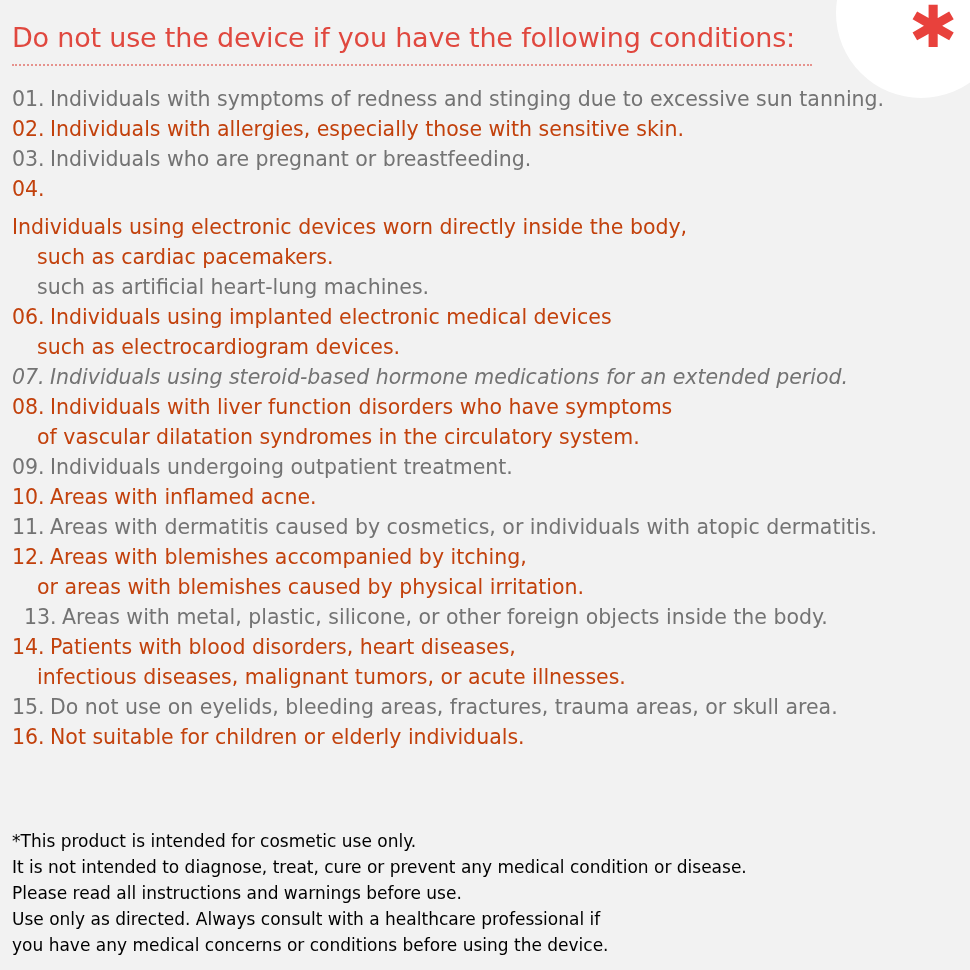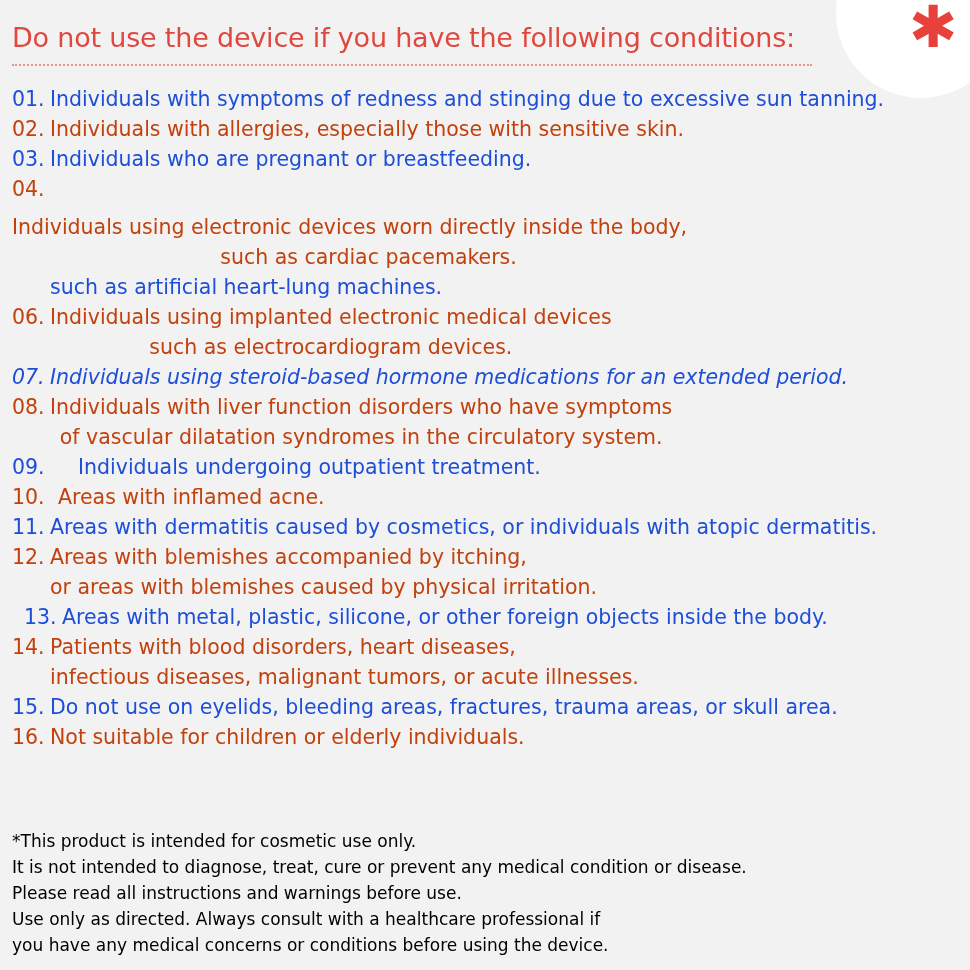--- a/index.html
+++ b/index.html
@@ -80,24 +80,23 @@
   }
   .item .num {
     width: 38px;
     flex: 0 0 38px;
     text-align: left;
   }
   .item .txt {
     flex: 1 1 auto;
   }
   .item .cont {
-    margin-left: 38px;
-    text-align: center;
-  }
-  .dark .num, .dark .txt, .dark .cont { color: #1d4ed8; }
+    margin-left: 25px;
+  }
+  .dark .num, .dark .txt, .dark .cont { color: #737373; }
   .light .num, .light .txt, .light .cont { color: #c2410c; }
 
   .footnote {
     position: absolute;
     left: 12px;
     top: 828px;
     color: #000000;
     font-size: 17px;
     line-height: 26px;
     width: 950px;
@@ -175,29 +174,29 @@
         <div>
           <div style="display: flex; align-items: flex-start;">
             <span class="num">08.</span>
             <span class="txt">Individuals with liver function disorders who have symptoms</span>
           </div>
           <div class="cont">of vascular dilatation syndromes in the circulatory system.</div>
         </div>
       </div>
       <div class="item dark">
         <div>
-          <div style="display: flex; align-items: flex-start; gap: 28px;">
+          <div style="display: flex; align-items: flex-start;">
             <span class="num">09.</span>
             <span class="txt">Individuals undergoing outpatient treatment.</span>
           </div>
         </div>
       </div>
       <div class="item light">
         <div>
-          <div style="display: flex; align-items: flex-start; gap: 8px;">
+          <div style="display: flex; align-items: flex-start;">
             <span class="num">10.</span>
             <span class="txt">Areas with inflamed acne.</span>
           </div>
         </div>
       </div>
       <div class="item dark">
         <div>
           <div style="display: flex; align-items: flex-start;">
             <span class="num">11.</span>
             <span class="txt">Areas with dermatitis caused by cosmetics, or individuals with atopic dermatitis.</span>

